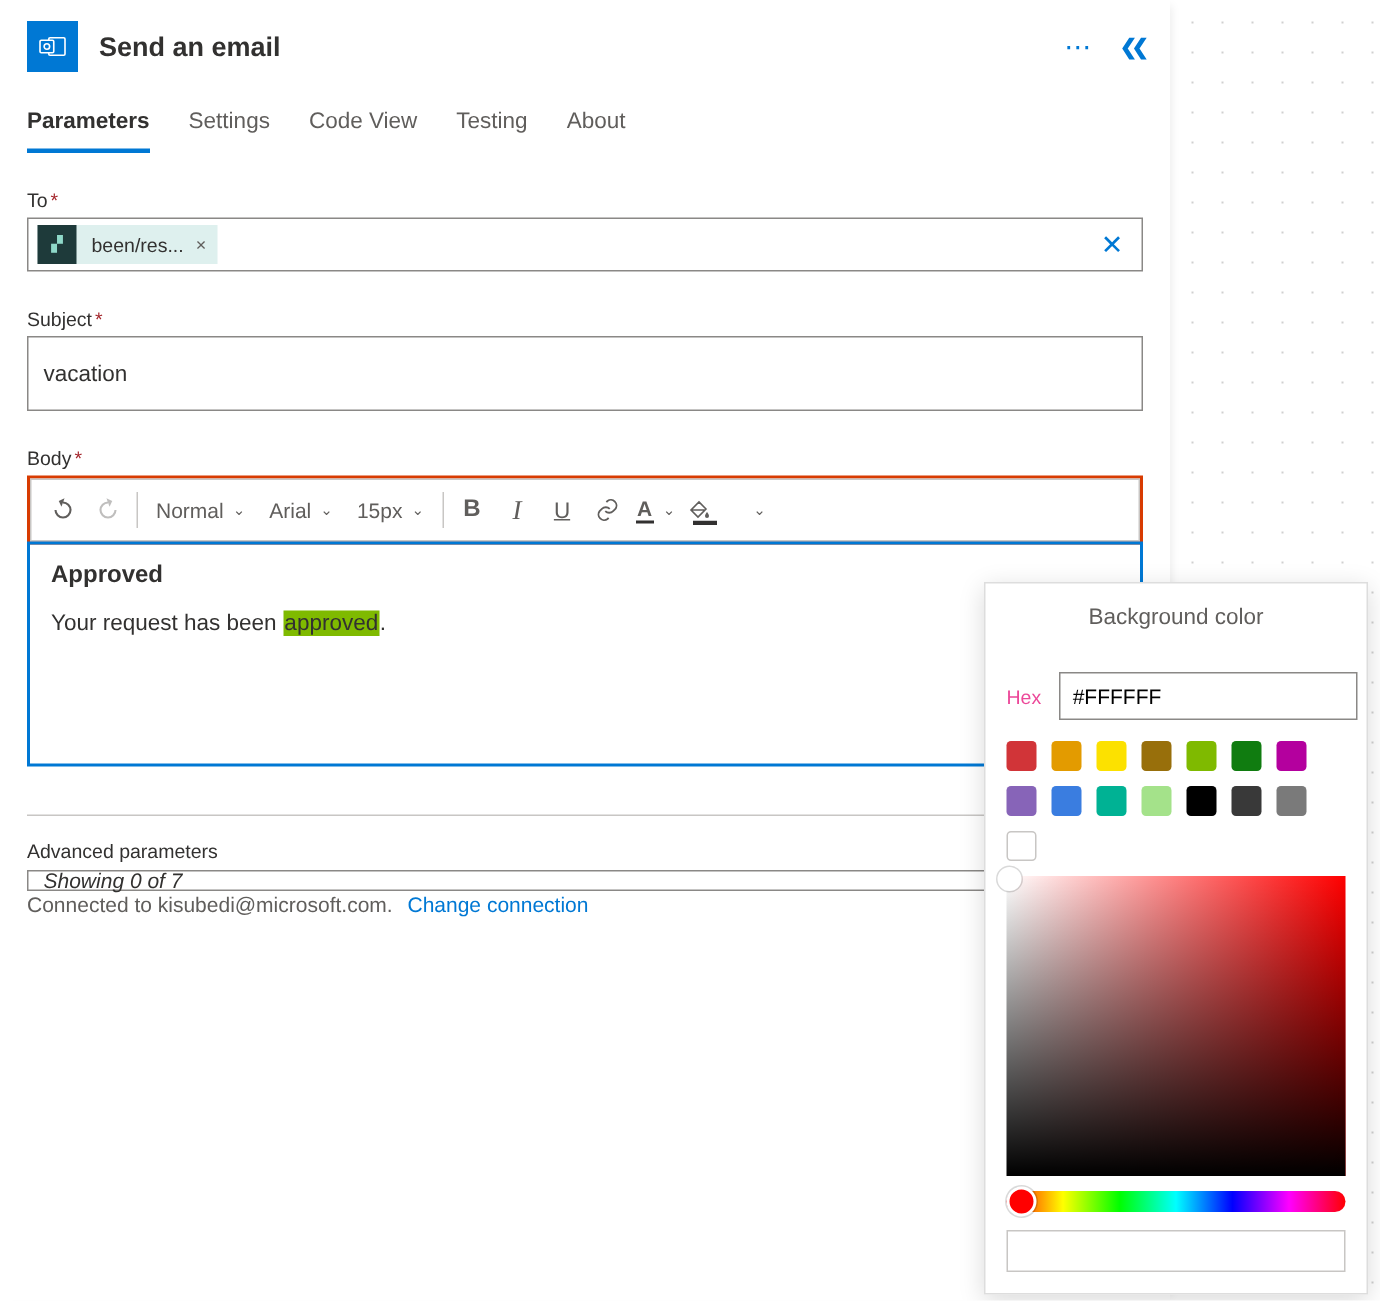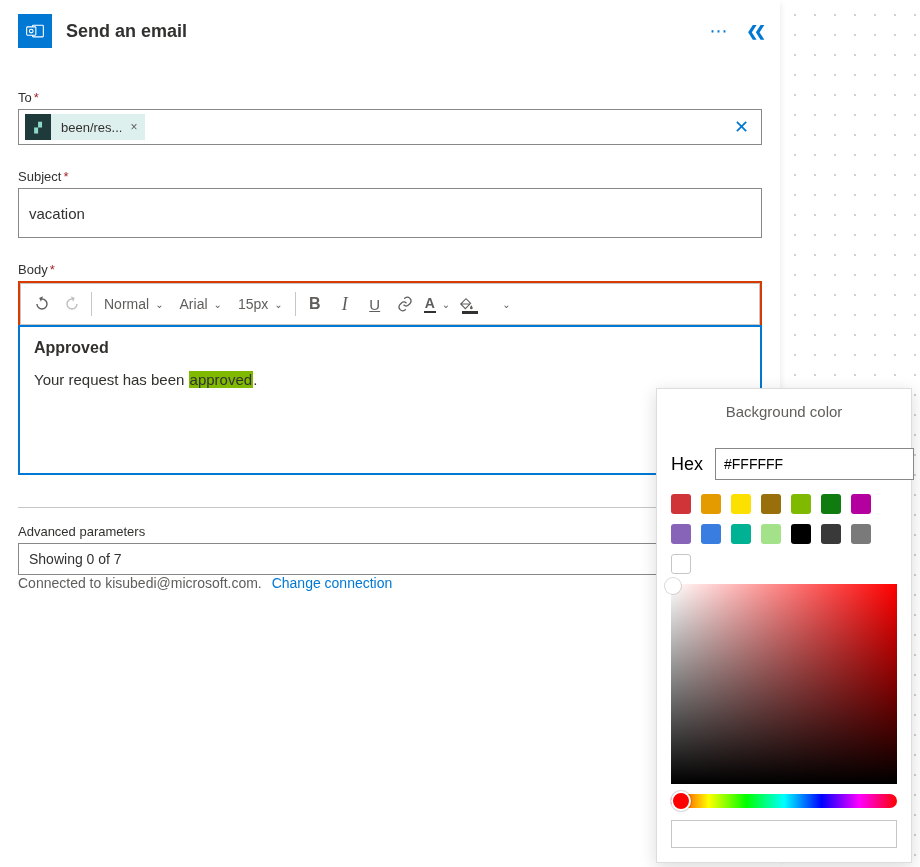--- a/index.html
+++ b/index.html
@@ -132,44 +132,45 @@
   }
   .editor h4 { margin: 0 0 14px 0; font-size: 16px; font-weight: 700;}
   .hl { background: #7fba00; padding: 0 1px;}
   
   .divider { border: none; border-top: 1px solid #c8c6c4; margin: 32px 0 16px;}
   
   .adv-row { display: flex; align-items: center; gap: 18px;}
   .adv-select {
     flex: 1;
     border: 1px solid #8a8886;
-    height: 32px;
+    height: 14px;
     display: flex; align-items: center; justify-content: space-between;
     padding: 0 10px;
     font-size: 14px;
+    font-style: italic;
   }
   .show-all { color: #0078d4; cursor: pointer; font-size: 14px;}
   .conn-row { font-size: 14px; color: #605e5c;}
   .conn-row a { color: #0078d4; text-decoration: none; cursor: pointer; margin-left: 6px;}
 
   
   .popover {
     position: absolute;
     top: 388px;
     left: 656px;
     width: 256px;
     background: #fff;
     border: 1px solid #ddd;
     box-shadow: 0 4px 16px rgba(0,0,0,0.15);
     padding: 14px;
     z-index: 10;
   }
   .pop-title { text-align: center; font-size: 15px; color: #605e5c; margin-bottom: 28px;}
   .hex-row { display: flex; align-items: center; gap: 12px; margin-bottom: 14px;}
-  .hex-label { font-size: 18px; color: #000000;}
+  .hex-label { font-size: 13px; color: #ec4899;}
   .hex-input { flex: 1; border: 1px solid #8a8886; height: 32px; padding: 0 8px; font-size: 14px;}
   .swatches { display: flex; flex-wrap: wrap; gap: 10px; margin-bottom: 10px;}
   .sw { width: 20px; height: 20px; border-radius: 3px; cursor: pointer;}
   .sw.nocolor { border: 1px solid #c8c6c4; background: #fff;}
   .sat-box {
     width: 100%; height: 200px;
     position: relative;
     background:
       linear-gradient(to top, #000, rgba(0,0,0,0)),
       linear-gradient(to right, #fff, #ff0000);
@@ -213,20 +214,27 @@
         <circle cx="7.5" cy="12" r="2.2" stroke="#fff" stroke-width="1.3"></circle>
       </svg>
     </div>
     <div class="app-title">Send an email</div>
     <div class="header-actions">
       <span class="dots">⋯</span>
       <span class="chev">❮❮</span>
     </div>
   </div>
 
+  <div class="tabs">
+    <div class="tab active">Parameters</div>
+    <div class="tab">Settings</div>
+    <div class="tab">Code View</div>
+    <div class="tab">Testing</div>
+    <div class="tab">About</div>
+  </div>
 
   <div class="field-label">
     <span>To</span><span class="req">*</span>
   </div>
   <div class="to-box">
     <span class="token">
       <span class="token-icon">▞</span>
       <span>been/res...</span>
       <span class="token-x">×</span>
     </span>

